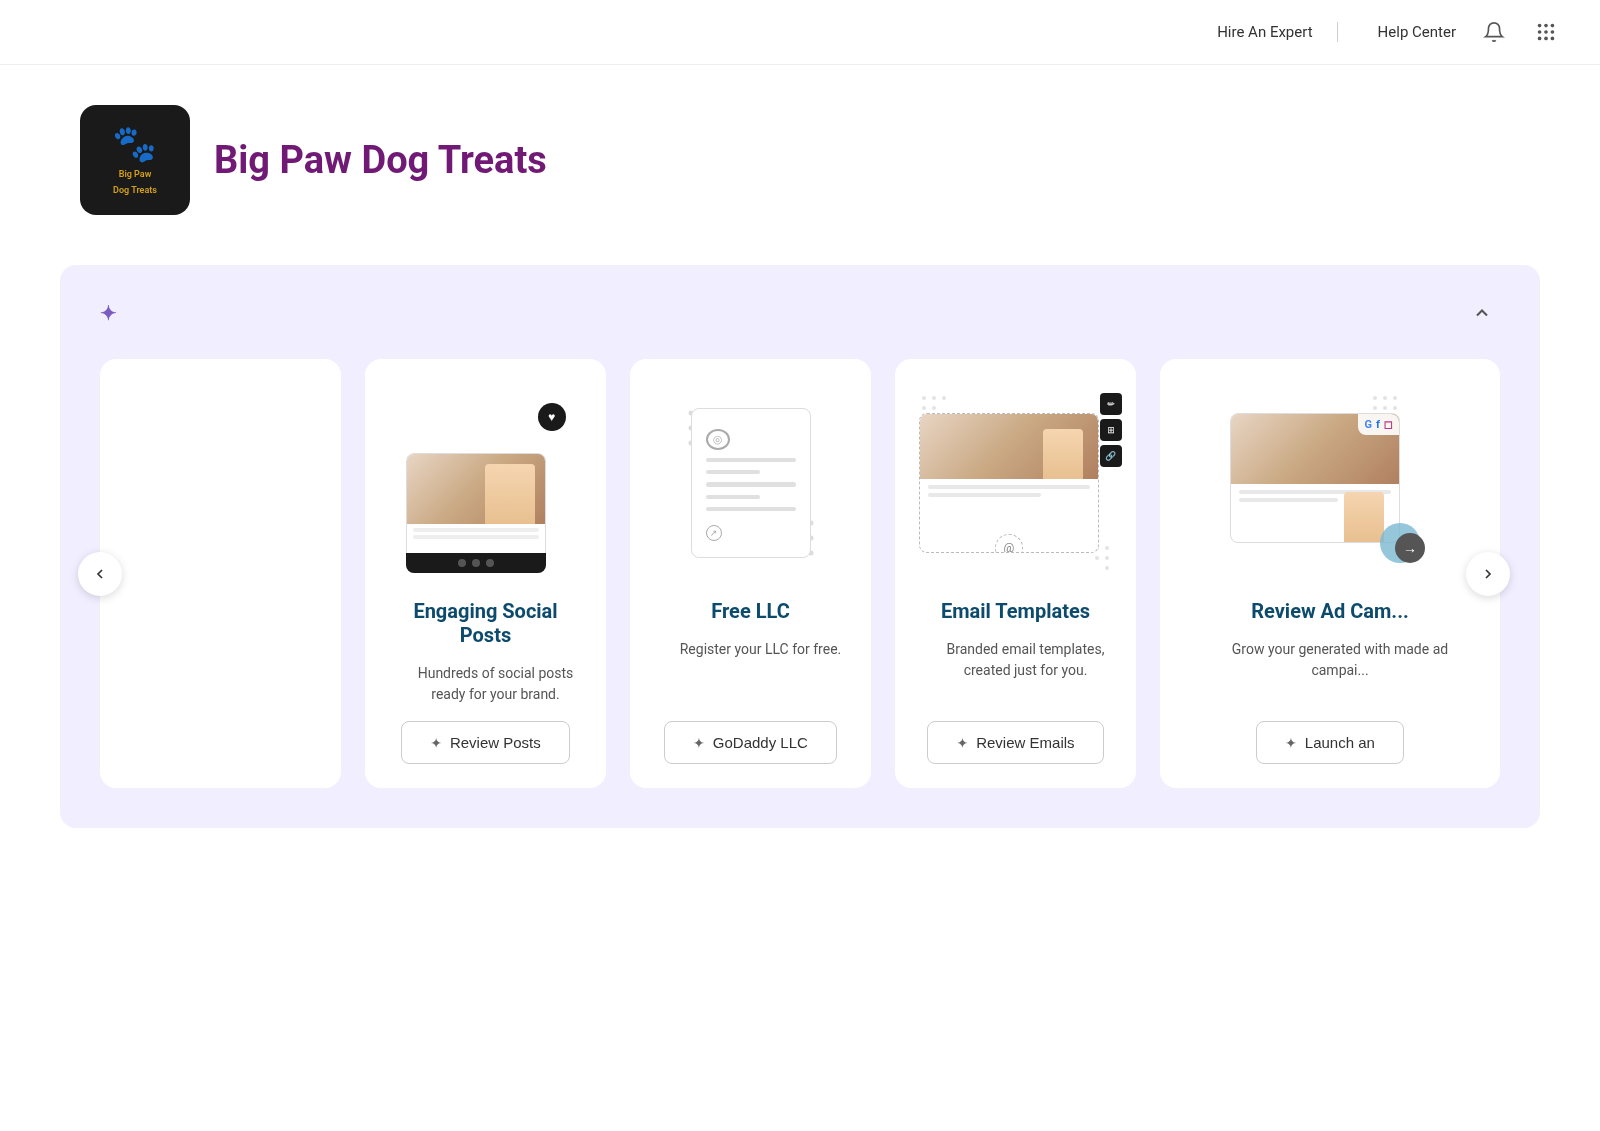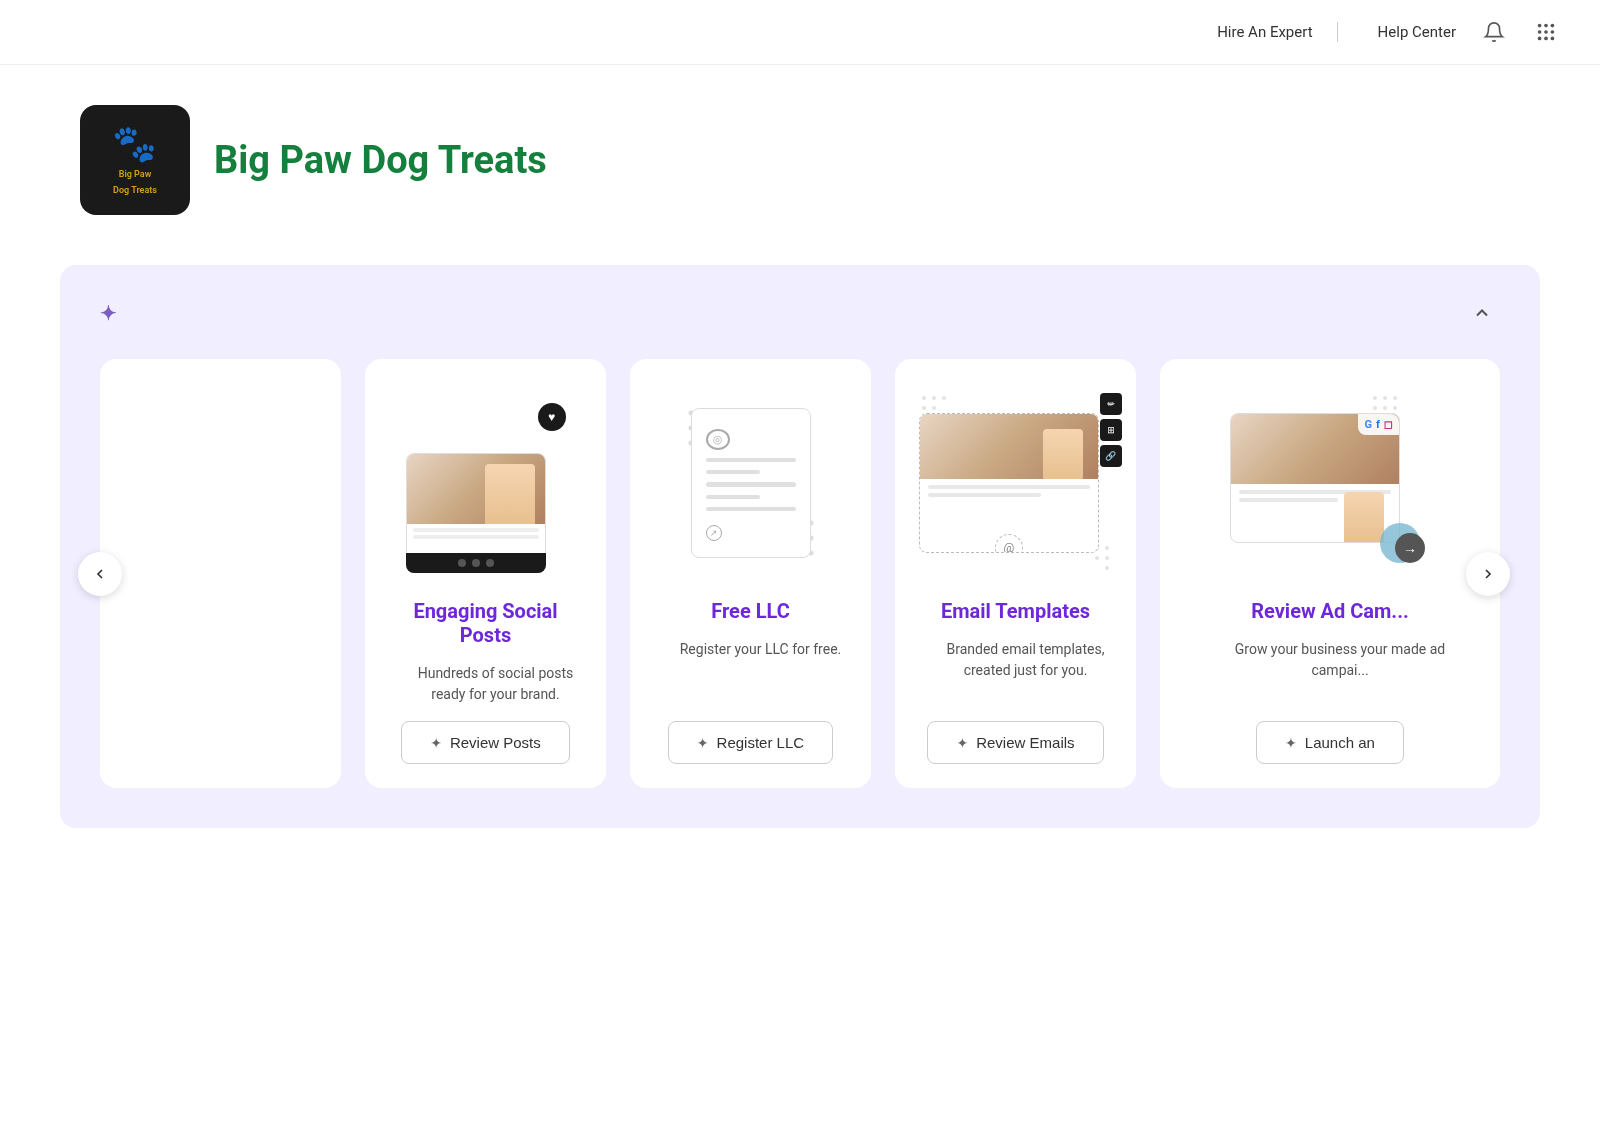--- a/index.html
+++ b/index.html
@@ -68,21 +68,21 @@
     .brand-logo-text {
       font-size: 9px;
       color: #d4a017;
       text-align: center;
       font-weight: 600;
       line-height: 1.3;
     }
     .brand-name {
       font-size: 38px;
       font-weight: 700;
-      color: #15803d;
+      color: #701a75;
     }
 
     
     .airo-section {
       margin: 20px 60px;
       background: #f0eeff;
       border-radius: 16px;
       padding: 30px 40px 40px 40px;
     }
     .airo-header {
@@ -453,21 +453,21 @@
       align-items: center;
       justify-content: center;
       color: white;
       font-size: 14px;
     }
 
     
     .card-title {
       font-size: 20px;
       font-weight: 700;
-      color: #6d28d9;
+      color: #0c4a6e;
       text-align: center;
     }
     .card-desc {
       font-size: 14px;
       color: #555;
       text-align: center;
       line-height: 1.5;
       max-width: 280px;
       padding-left: 20px;
     }
@@ -615,21 +615,21 @@
             <div style="margin-top:6px;display:flex;align-items:center;gap:4px;">
               <div style="width:16px;height:16px;border-radius:50%;border:1.5px solid #aaa;display:flex;align-items:center;justify-content:center;font-size:9px;color:#aaa;">↗</div>
             </div>
           </div>
         </div>
       </div>
       <div class="card-title">Free LLC</div>
       <div class="card-desc">Register your LLC for free.</div>
       <button class="card-btn">
         <span class="card-btn-icon">✦</span>
-        <span>Register LLC</span>
+        <span>GoDaddy LLC</span>
       </button>
     </div>
 
     <div class="card">
       <div class="card-illustration">
         <div class="email-illus">
 
           <svg width="60" height="60" style="position:absolute;top:0;left:0;opacity:0.4;" viewBox="0 0 60 60">
             <g fill="#bbb">
               <circle cx="5" cy="5" r="2"></circle>
@@ -703,21 +703,21 @@
             <div class="ad-body">
               <div class="ad-line"></div>
               <div class="ad-line" style="width:65%"></div>
             </div>
           </div>
           <div class="ad-cursor"></div>
           <div class="ad-arrow-btn">→</div>
         </div>
       </div>
       <div class="card-title">Review Ad Cam...</div>
-      <div class="card-desc">Grow your business your made ad campai...</div>
+      <div class="card-desc">Grow your generated with made ad campai...</div>
       <button class="card-btn">
         <span class="card-btn-icon">✦</span>
         <span>Launch an</span>
       </button>
     </div>
 
     <button class="nav-arrow nav-arrow-right" style="right:-10px;">
       <svg width="16" height="16" viewBox="0 0 24 24" fill="none" stroke="currentColor" stroke-width="2.5">
         <polyline points="9 18 15 12 9 6"></polyline>
       </svg>

